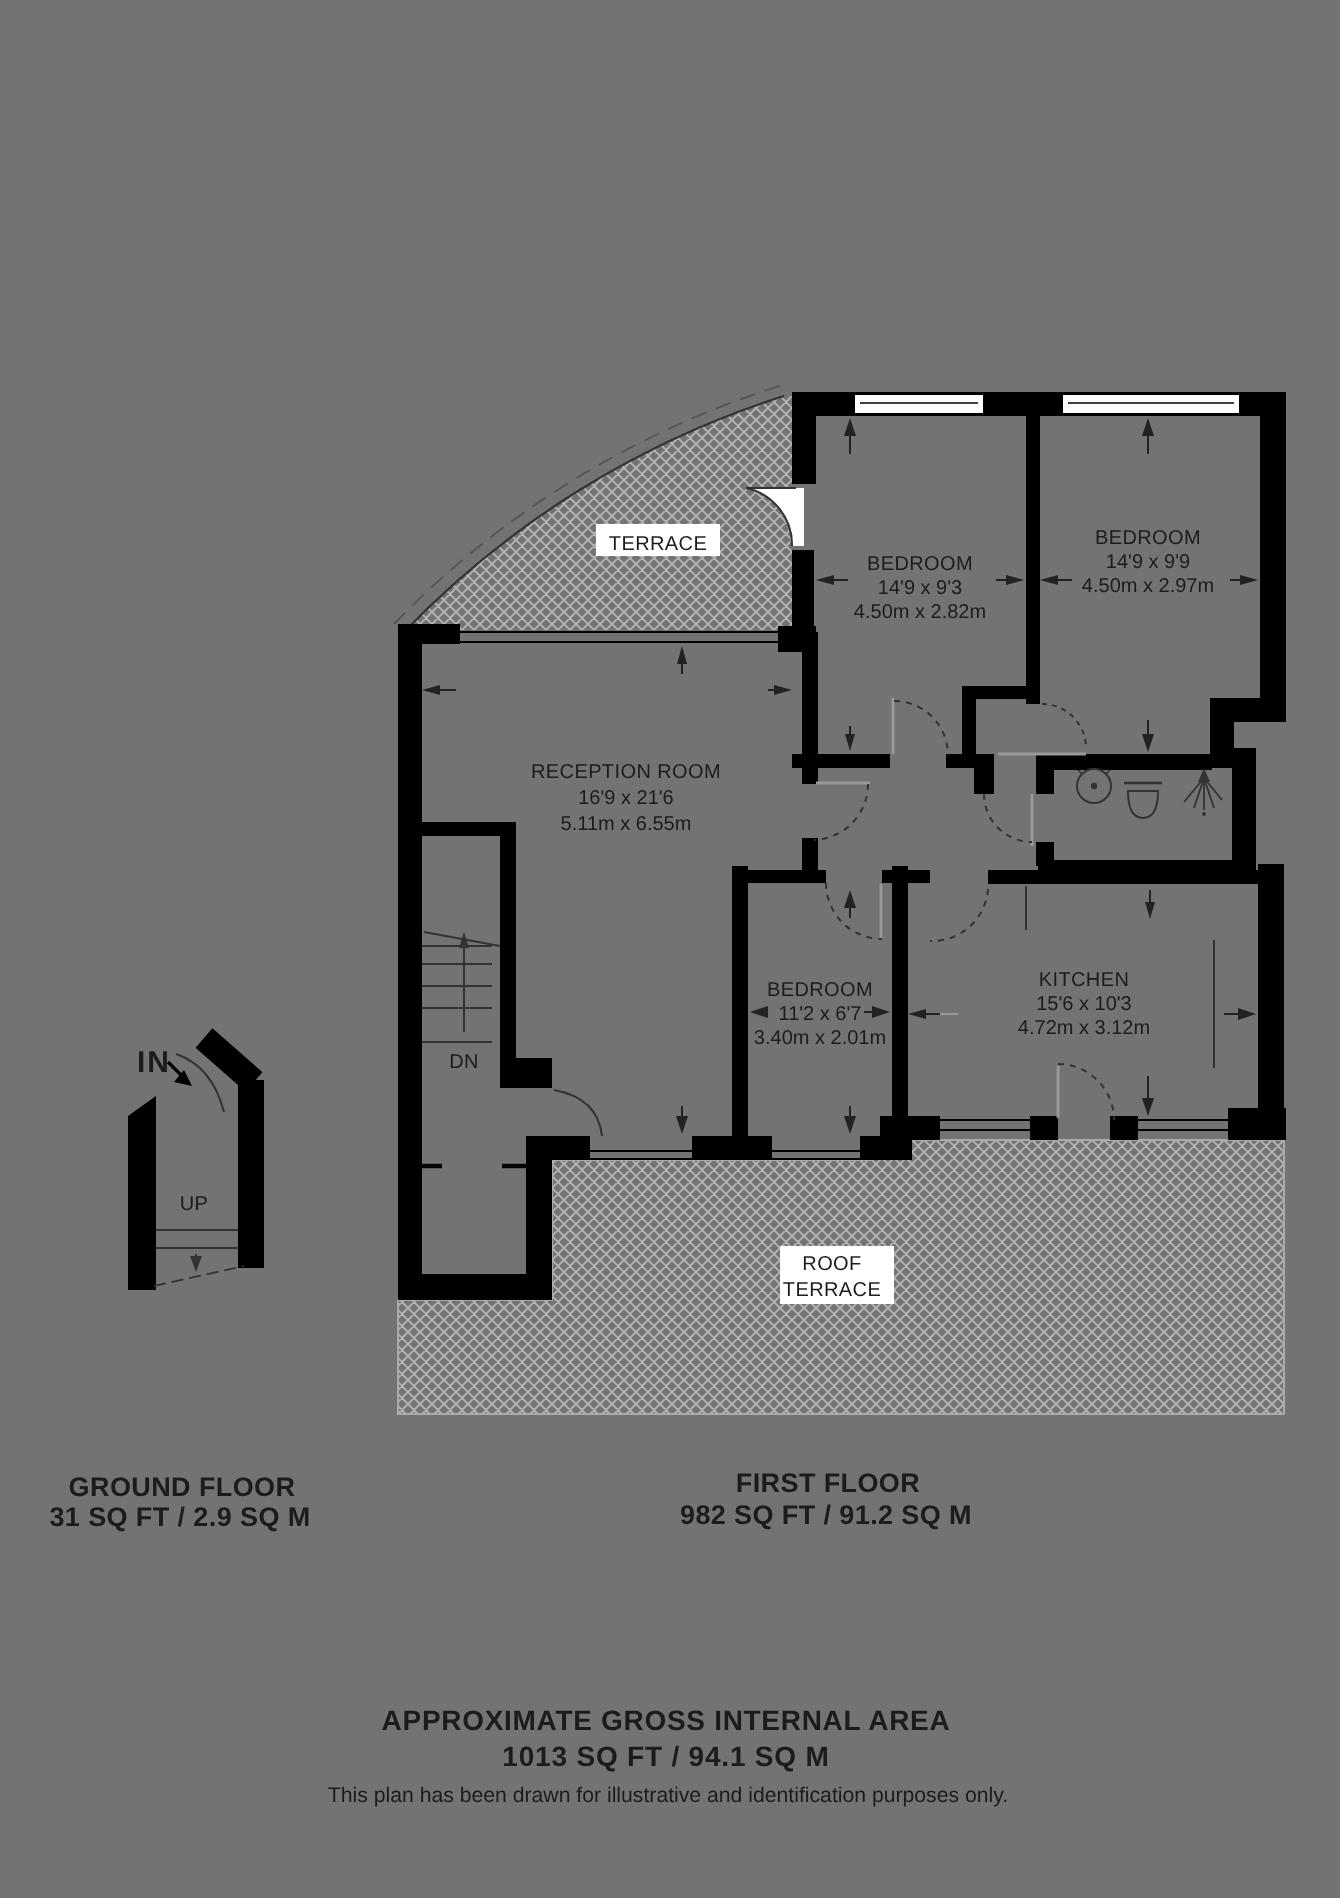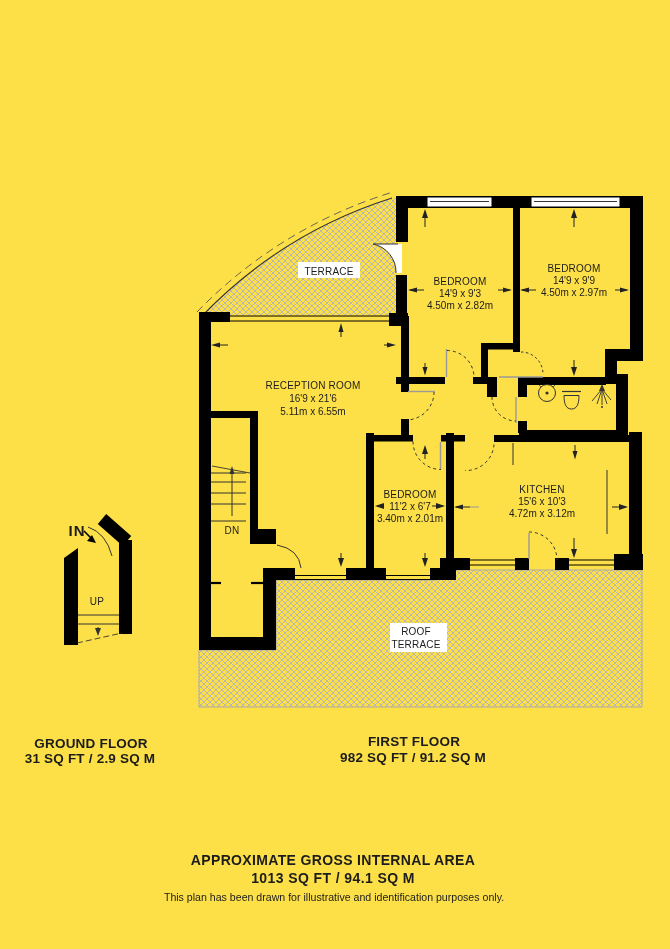--- a/index.html
+++ b/index.html
@@ -1,16 +1,16 @@
 <!DOCTYPE html>
 <html><head>
 <meta charset="utf-8">
 <style>
 html,body{margin:0;padding:0;background:#ffffff;}
-#page{width:670px;height:949px;position:relative;background:#fde047;font-family:"Liberation Sans",sans-serif;}
+#page{width:670px;height:949px;position:relative;background:#737373;font-family:"Liberation Sans",sans-serif;}
 svg{position:absolute;top:0;left:0;}
 text{font-family:"Liberation Sans",sans-serif;fill:#1c1c1c;}
 .rm{font-size:10px;letter-spacing:.2px;}
 .dim{font-size:10px;letter-spacing:0;}
 .bold{font-weight:bold;}
 </style>
 </head>
 <body>
 <div id="page">
 <svg width="670" height="949" viewBox="0 0 670 949">

